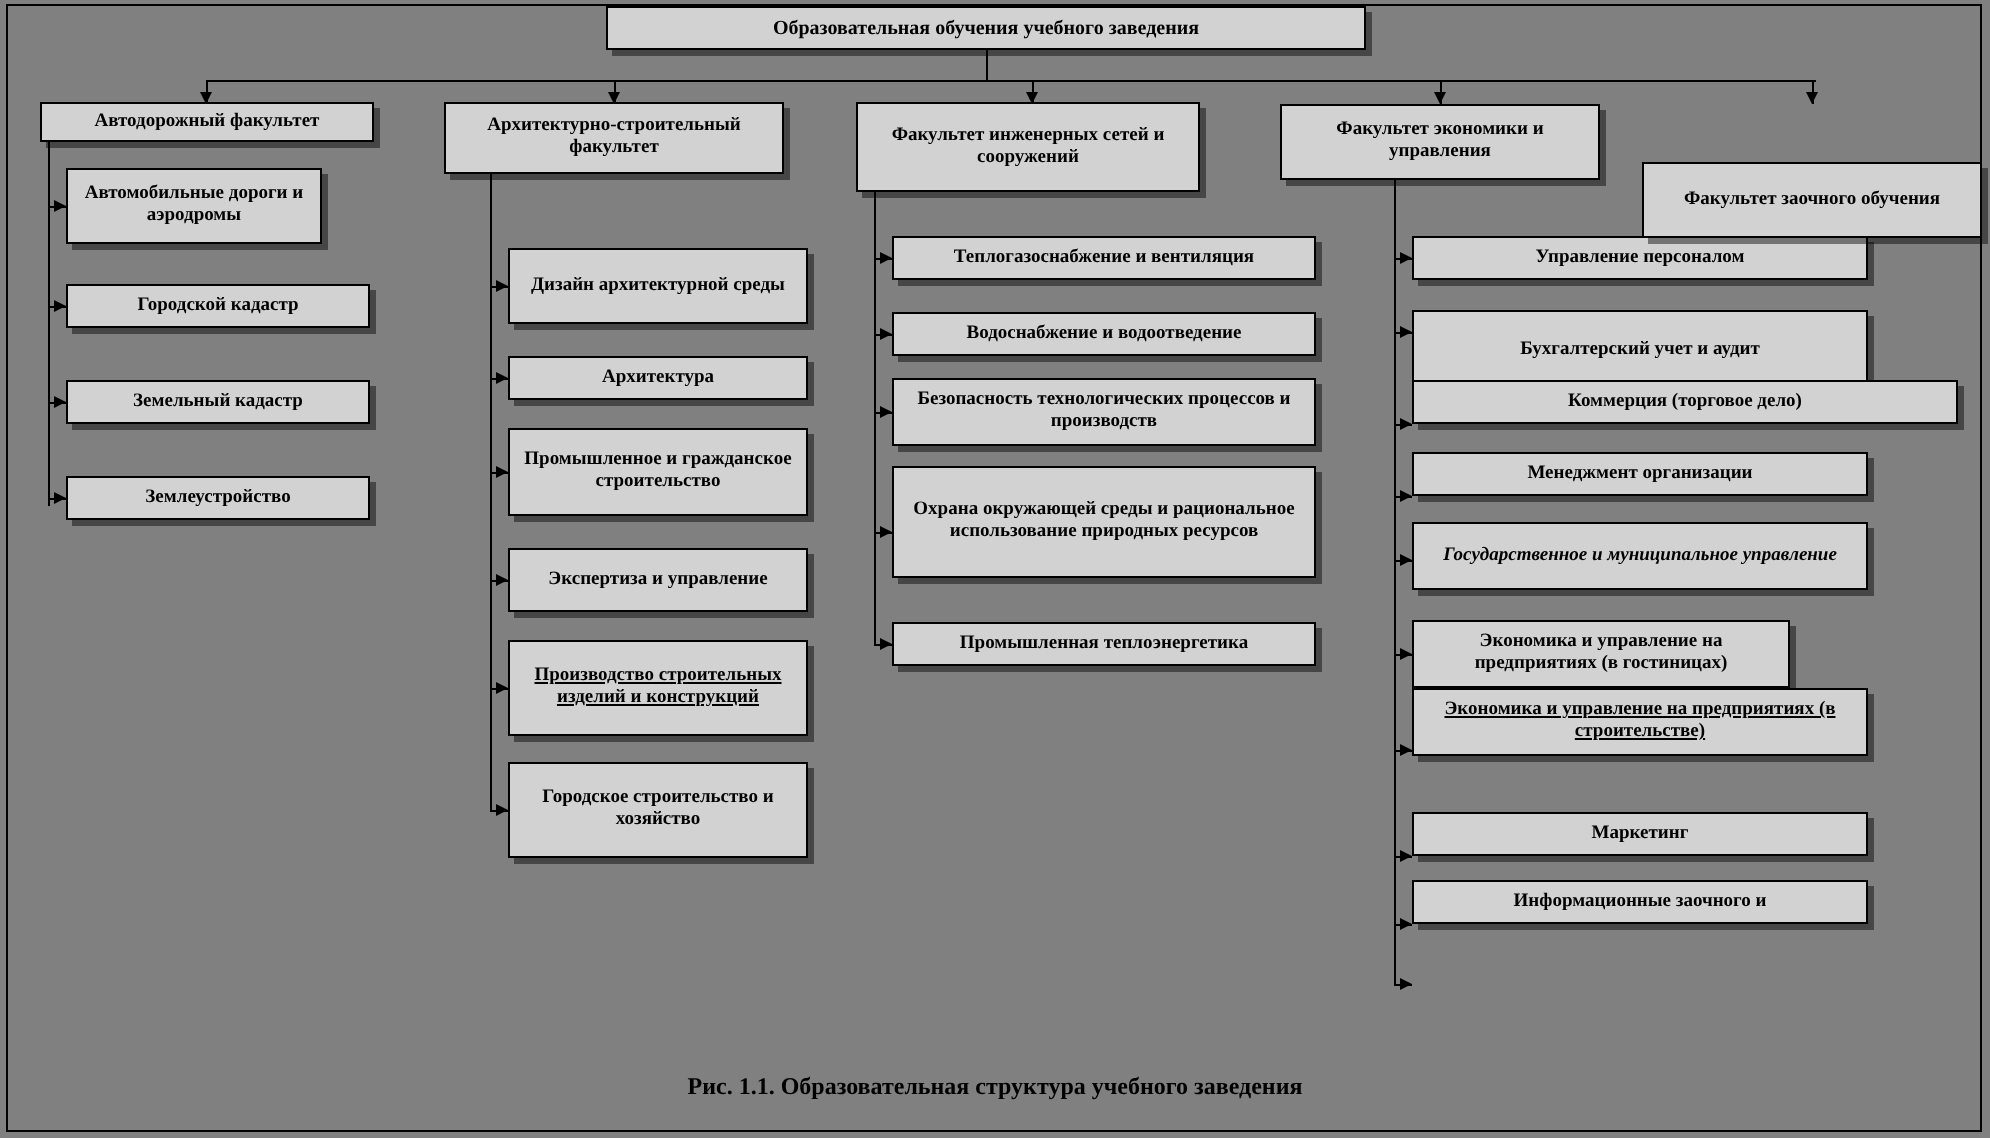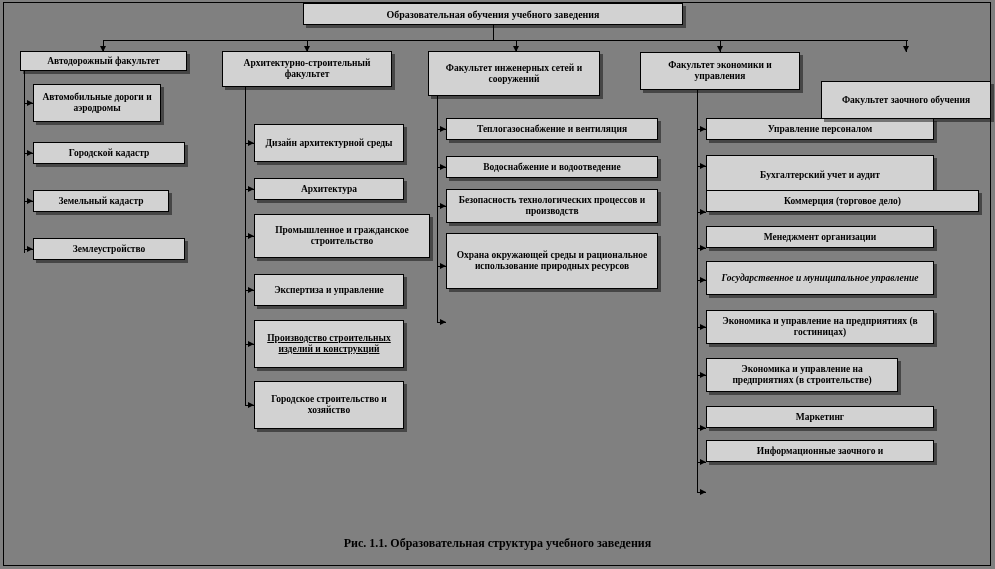--- a/index.html
+++ b/index.html
@@ -111,40 +111,40 @@
   <div class="line hline" style="left:24px; top:103px; width:9px;"></div>
   <div class="arrow" style="left:27px; top:99.5px;"></div>
   <div class="box" style="left:33px; top:84px; width:128px; height:38px;">Автомобильные дороги и аэродромы</div>
 
   <div class="line hline" style="left:24px; top:153px; width:9px;"></div>
   <div class="arrow" style="left:27px; top:149.5px;"></div>
   <div class="box" style="left:33px; top:142px; width:152px; height:22px;">Городской кадастр</div>
 
   <div class="line hline" style="left:24px; top:201px; width:9px;"></div>
   <div class="arrow" style="left:27px; top:197.5px;"></div>
-  <div class="box" style="left:33px; top:190px; width:136px; height:22px;text-align:right;">Земельный кадастр</div>
+  <div class="box" style="left:33px; top:190px; width:152px; height:22px;text-align:right;">Земельный кадастр</div>
 
   <div class="line hline" style="left:24px; top:249px; width:9px;"></div>
   <div class="arrow" style="left:27px; top:245.5px;"></div>
   <div class="box" style="left:33px; top:238px; width:152px; height:22px;">Землеустройство</div>
 
   <div class="box lvl2" style="left:222px; top:51px; width:170px; height:36px;">Архитектурно-строительный факультет</div>
   <div class="line vline" style="left:245px; top:87px; height:318px;"></div>
 
   <div class="line hline" style="left:245px; top:143px; width:9px;"></div>
   <div class="arrow" style="left:248px; top:139.5px;"></div>
   <div class="box" style="left:254px; top:124px; width:150px; height:38px;">Дизайн архитектурной среды</div>
 
   <div class="line hline" style="left:245px; top:189px; width:9px;"></div>
   <div class="arrow" style="left:248px; top:185.5px;"></div>
   <div class="box" style="left:254px; top:178px; width:150px; height:22px;">Архитектура</div>
 
   <div class="line hline" style="left:245px; top:236px; width:9px;"></div>
   <div class="arrow" style="left:248px; top:232.5px;"></div>
-  <div class="box" style="left:254px; top:214px; width:176px; height:44px;">Промышленное и гражданское строительство</div>
+  <div class="box" style="left:254px; top:214px; width:150px; height:44px;">Промышленное и гражданское строительство</div>
 
   <div class="line hline" style="left:245px; top:290px; width:9px;"></div>
   <div class="arrow" style="left:248px; top:286.5px;"></div>
   <div class="box" style="left:254px; top:274px; width:150px; height:32px;">Экспертиза и управление</div>
 
   <div class="line hline" style="left:245px; top:344px; width:9px;"></div>
   <div class="arrow" style="left:248px; top:340.5px;"></div>
   <div class="box" style="left:254px; top:320px; width:150px; height:48px;text-decoration:underline;">Производство строительных изделий и конструкций</div>
 
   <div class="line hline" style="left:245px; top:405px; width:9px;"></div>
@@ -165,20 +165,21 @@
   <div class="line hline" style="left:437px; top:206px; width:9px;"></div>
   <div class="arrow" style="left:440px; top:202.5px;"></div>
   <div class="box" style="left:446px; top:189px; width:212px; height:34px;">Безопасность технологических процессов и производств</div>
 
   <div class="line hline" style="left:437px; top:266px; width:9px;"></div>
   <div class="arrow" style="left:440px; top:262.5px;"></div>
   <div class="box" style="left:446px; top:233px; width:212px; height:56px;">Охрана окружающей среды и рациональное использование природных ресурсов</div>
 
   <div class="line hline" style="left:437px; top:322px; width:9px;"></div>
   <div class="arrow" style="left:440px; top:318.5px;"></div>
+  <div class="box" style="left:446px; top:311px; width:212px; height:22px;">Промышленная теплоэнергетика</div>
 
   <div class="box lvl2" style="left:640px; top:52px; width:160px; height:38px;">Факультет экономики и управления</div>
   <div class="line vline" style="left:697px; top:90px; height:402px;"></div>
 
   <div class="line hline" style="left:697px; top:129px; width:9px;"></div>
   <div class="arrow" style="left:700px; top:125.5px;"></div>
   <div class="box" style="left:706px; top:118px; width:228px; height:22px;">Управление персоналом</div>
 
   <div class="line hline" style="left:697px; top:166px; width:9px;"></div>
   <div class="arrow" style="left:700px; top:162.5px;"></div>
@@ -191,25 +192,25 @@
   <div class="line hline" style="left:697px; top:248px; width:9px;"></div>
   <div class="arrow" style="left:700px; top:244.5px;"></div>
   <div class="box" style="left:706px; top:226px; width:228px; height:22px;">Менеджмент организации</div>
 
   <div class="line hline" style="left:697px; top:280px; width:9px;"></div>
   <div class="arrow" style="left:700px; top:276.5px;"></div>
   <div class="box" style="left:706px; top:261px; width:228px; height:34px;font-style:italic;">Государственное и муниципальное управление</div>
 
   <div class="line hline" style="left:697px; top:327px; width:9px;"></div>
   <div class="arrow" style="left:700px; top:323.5px;"></div>
-  <div class="box" style="left:706px; top:310px; width:228px; height:34px;">Экономика и управление на предприятиях (в гостиницах)</div>
+  <div class="box" style="left:706px; top:310px; width:189px; height:34px;">Экономика и управление на предприятиях (в гостиницах)</div>
 
   <div class="line hline" style="left:697px; top:375px; width:9px;"></div>
   <div class="arrow" style="left:700px; top:371.5px;"></div>
-  <div class="box" style="left:706px; top:358px; width:192px; height:34px;">Экономика и управление на предприятиях (в строительстве)</div>
+  <div class="box" style="left:706px; top:344px; width:228px; height:34px;text-decoration:underline;">Экономика и управление на предприятиях (в строительстве)</div>
 
   <div class="line hline" style="left:697px; top:428px; width:9px;"></div>
   <div class="arrow" style="left:700px; top:424.5px;"></div>
   <div class="box" style="left:706px; top:406px; width:228px; height:22px;">Маркетинг</div>
 
   <div class="line hline" style="left:697px; top:462px; width:9px;"></div>
   <div class="arrow" style="left:700px; top:458.5px;"></div>
   <div class="box" style="left:706px; top:440px; width:228px; height:22px;">Информационные заочного и</div>
 
   <div class="line hline" style="left:697px; top:492px; width:9px;"></div>

